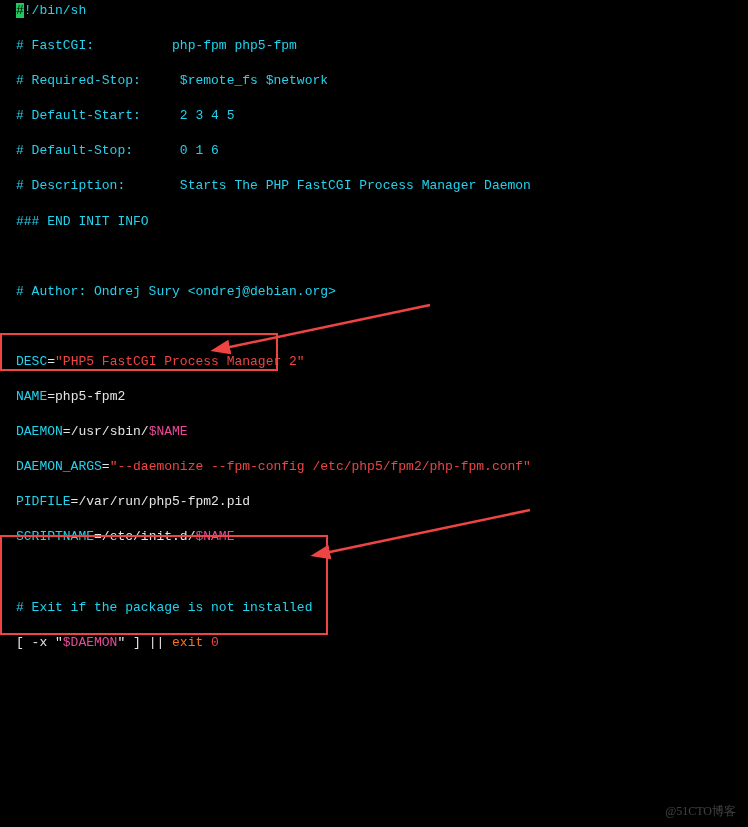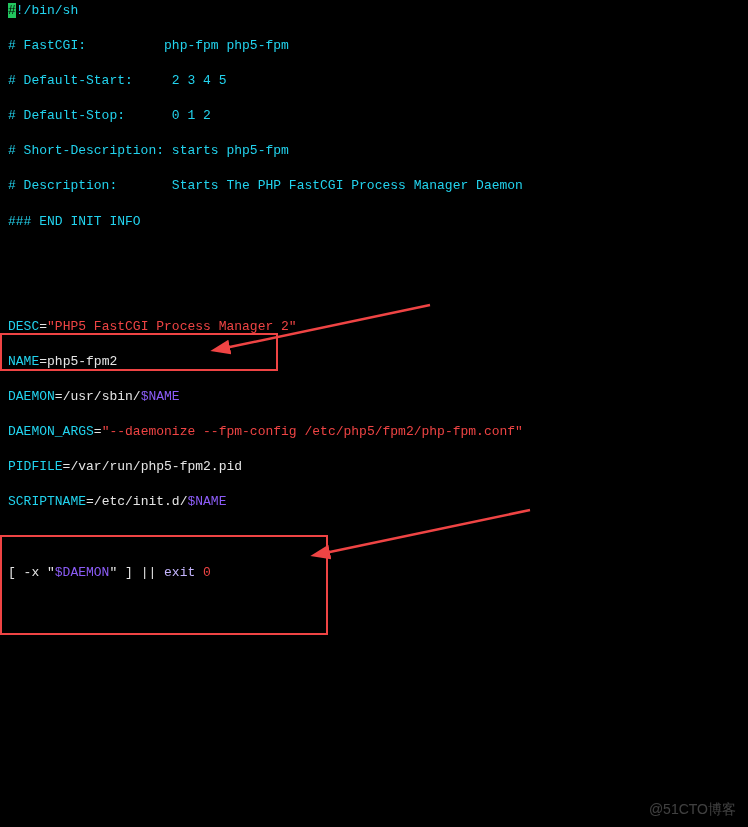--- a/index.html
+++ b/index.html
@@ -9,25 +9,25 @@
   font-size: 13px;
   line-height: 1.35;
   color: #fff;
   width: 748px;
   height: 827px;
   overflow: hidden;
   position: relative;
   padding: 2px 0 0 0;
 }
 pre { margin: 0; white-space: pre; font-family: inherit; }
-.line { display: block; padding-left: 8px; }
+.line { display: block; padding-left: 16px; }
 .cyan { color: #22d3ee; }
 .red { color: #ef4444; }
-.yellow { color: #c4b5fd; }
-.magenta { color: #8b5cf6; }
+.yellow { color: #f97316; }
+.magenta { color: #ec4899; }
 .white { color: #e5e5e5; }
 .cursor { background: #22c55e; color: #000; }
 .redbox1 {
   position: absolute;
   border: 2px solid #ef4444;
   left: 0px; top: 333px;
   width: 278px; height: 38px;
   pointer-events: none;
 }
 .redbox2 {
@@ -36,43 +36,45 @@
   left: 0px; top: 535px;
   width: 328px; height: 100px;
   pointer-events: none;
 }
 .arrow { position: absolute; pointer-events: none; }
 .watermark {
   position: absolute;
   right: 12px;
   bottom: 8px;
   color: rgba(255,255,255,0.25);
-  font-size: 14px;
-  font-family: Liberation Sans, sans-serif;
+  font-size: 12px;
+  font-family: Liberation Serif, serif;
 }
 </style>
 </head>
 <body>
 
 <pre><span class="line"><span class="cursor">#</span><span class="cyan">!/bin/sh</span></span>
 <span class="line"><span class="cyan"># FastCGI:          </span><span class="cyan">php-fpm php5-fpm</span></span>
+<span class="line"><span class="cyan"># Required-Stop:     </span><span class="cyan">$remote_fs $network</span></span>
 <span class="line"><span class="cyan"># Default-Start:     </span><span class="cyan">2 3 4 5</span></span>
-<span class="line"><span class="cyan"># Default-Stop:      </span><span class="cyan">0 1 2</span></span>
-<span class="line"><span class="cyan"># Short-Description: </span><span class="cyan">starts php5-fpm</span></span>
+<span class="line"><span class="cyan"># Default-Stop:      </span><span class="cyan">0 1 6</span></span>
 <span class="line"><span class="cyan"># Description:       </span><span class="cyan">Starts The PHP FastCGI Process Manager Daemon</span></span>
 <span class="line cyan">### END INIT INFO</span>
 <span class="line">&nbsp;</span>
+<span class="line cyan"># Author: Ondrej Sury &lt;ondrej@debian.org&gt;</span>
 <span class="line">&nbsp;</span>
 <span class="line"><span class="cyan">DESC</span><span class="white">=</span><span class="red">"PHP5 FastCGI Process Manager 2"</span></span>
 <span class="line"><span class="cyan">NAME</span><span class="white">=</span><span class="white">php5-fpm2</span></span>
 <span class="line"><span class="cyan">DAEMON</span><span class="white">=</span><span class="white">/usr/sbin/</span><span class="magenta">$NAME</span></span>
 <span class="line"><span class="cyan">DAEMON_ARGS</span><span class="white">=</span><span class="red">"--daemonize --fpm-config /etc/php5/fpm2/php-fpm.conf"</span></span>
 <span class="line"><span class="cyan">PIDFILE</span><span class="white">=</span><span class="white">/var/run/php5-fpm2.pid</span></span>
 <span class="line"><span class="cyan">SCRIPTNAME</span><span class="white">=</span><span class="white">/etc/init.d/</span><span class="magenta">$NAME</span></span>
 <span class="line">&nbsp;</span>
+<span class="line cyan"># Exit if the package is not installed</span>
 <span class="line"><span class="white">[ -x "</span><span class="magenta">$DAEMON</span><span class="white">" ] || </span><span class="yellow">exit</span><span class="red"> 0</span></span>
 
 
 
 
 
 
 
 
 

